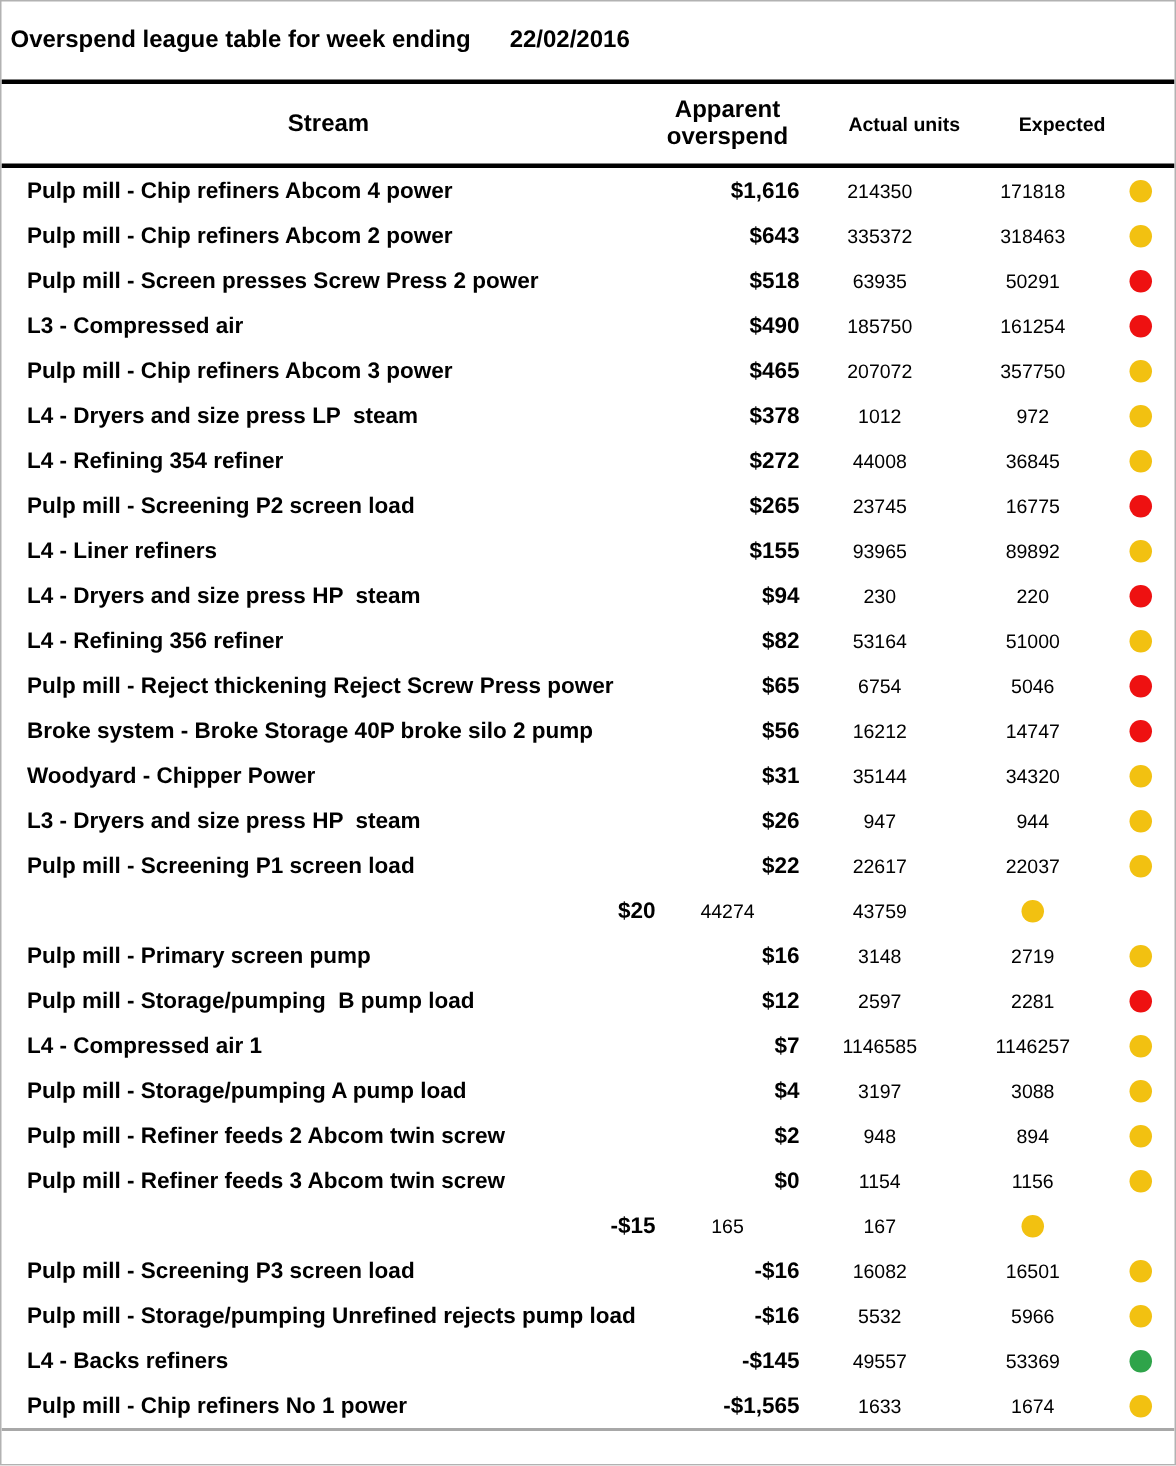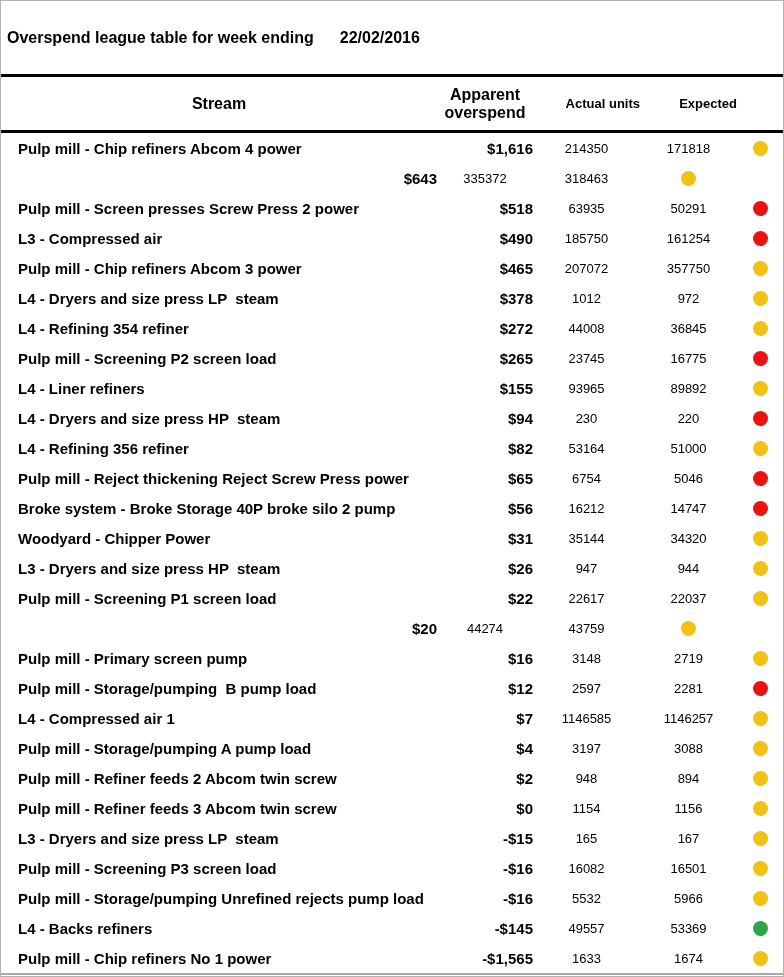--- a/index.html
+++ b/index.html
@@ -7,21 +7,21 @@
   .page {
     width: 784px; height: 977px;
     background: #ffffff;
     border: 1px solid #b2b2b2;
     font-family: "Liberation Sans", sans-serif;
     color: #000;
     overflow: hidden;
     position: relative;
   }
   .title-bar {
-    height: 73px;
+    height: 52px;
     display: flex;
     align-items: center;
     padding-left: 6px;
   }
   .title-bar .title { font-size: 16px; font-weight: bold; letter-spacing: 0; }
   .title-bar .date  { font-size: 16px; font-weight: bold; margin-left: 26px; }
 
   .grid-row {
     display: grid;
     grid-template-columns: 436px 96px 107px 97px 46px;
@@ -98,20 +98,21 @@
     <div class="cell-stream">Pulp mill - Chip refiners Abcom 4 power</div>
     <div class="cell-overspend">$1,616</div>
     <div class="cell-num">214350</div>
     <div class="cell-num">171818</div>
     <div class="cell-dot">
       <span class="dot" style="background: rgb(242, 193, 17);"></span>
     </div>
   </div>
 
   <div class="grid-row data-row">
+    <div class="cell-stream">Pulp mill - Chip refiners Abcom 2 power</div>
     <div class="cell-overspend">$643</div>
     <div class="cell-num">335372</div>
     <div class="cell-num">318463</div>
     <div class="cell-dot">
       <span class="dot" style="background: rgb(242, 193, 17);"></span>
     </div>
   </div>
 
   <div class="grid-row data-row">
     <div class="cell-stream">Pulp mill - Screen presses Screw Press 2 power</div>
@@ -317,21 +318,20 @@
     <div class="cell-stream">Pulp mill - Refiner feeds 3 Abcom twin screw</div>
     <div class="cell-overspend">$0</div>
     <div class="cell-num">1154</div>
     <div class="cell-num">1156</div>
     <div class="cell-dot">
       <span class="dot" style="background: rgb(242, 193, 17);"></span>
     </div>
   </div>
 
   <div class="grid-row data-row">
-    <div class="cell-stream">L3 - Dryers and size press LP  steam</div>
     <div class="cell-overspend">-$15</div>
     <div class="cell-num">165</div>
     <div class="cell-num">167</div>
     <div class="cell-dot">
       <span class="dot" style="background: rgb(242, 193, 17);"></span>
     </div>
   </div>
 
   <div class="grid-row data-row">
     <div class="cell-stream">Pulp mill - Screening P3 screen load</div>

